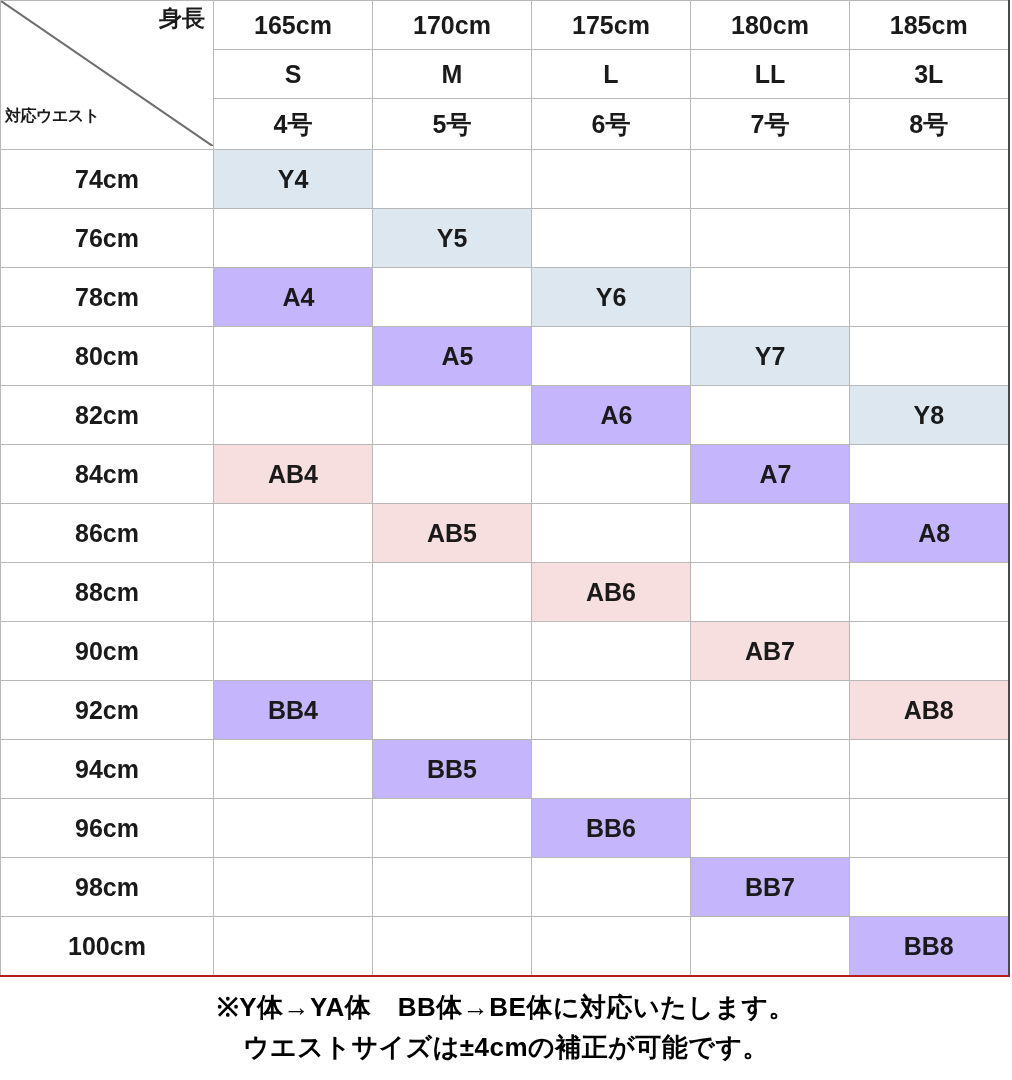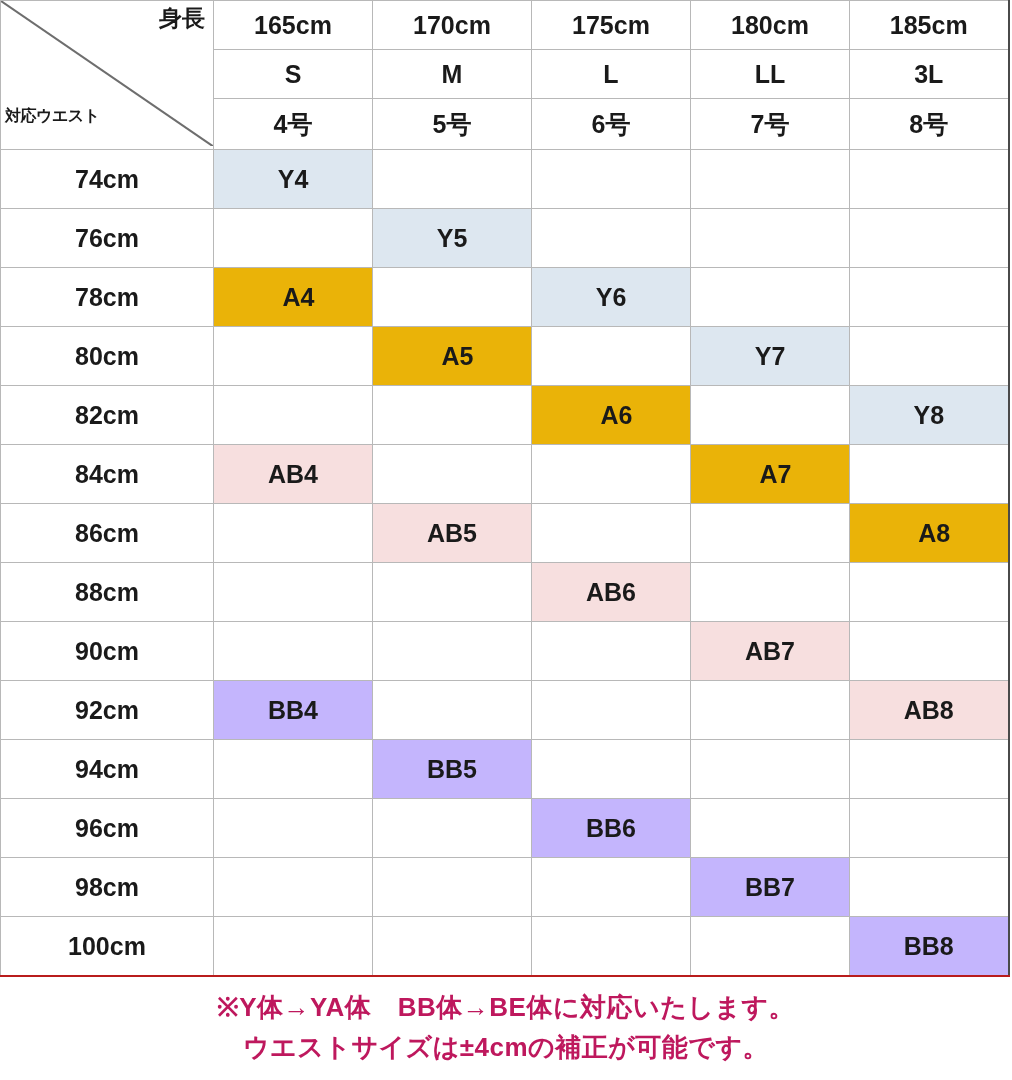--- a/index.html
+++ b/index.html
@@ -100,34 +100,34 @@
     font-size: 27px;
     font-weight: bold;
     border-left: 2px solid #4a4a4a;
   }
   td.cell {
     height: 58px;
     font-size: 27px;
     font-weight: bold;
   }
   td.cell.bg-blue   { background: #dde7f0; }
-  td.cell.bg-purple { background: #eab308; padding-left: 11px; }
+  td.cell.bg-purple { background: #c4b5fd; padding-left: 11px; }
   td.cell.bg-pink   { background: #f7dfdf; }
   td.cell.bg-peach  { background: #c4b5fd; margin-left: 44px; }
   td.lastcol { border-right: 2px solid #4a4a4a; }
   tr.lastrow td { border-bottom: 2px solid #b91c1c; }
 
   .notes {
     margin-top: 10px;
     text-align: center;
   }
   .notes .note-line {
     font-size: 26px;
     font-weight: bold;
-    color: #be185d;
+    color: #000000;
     line-height: 1.55;
     letter-spacing: 0.5px;
   }
 </style>
 </head>
 <body>
 
 <div class="sheet">
 
   <table class="size-table">

